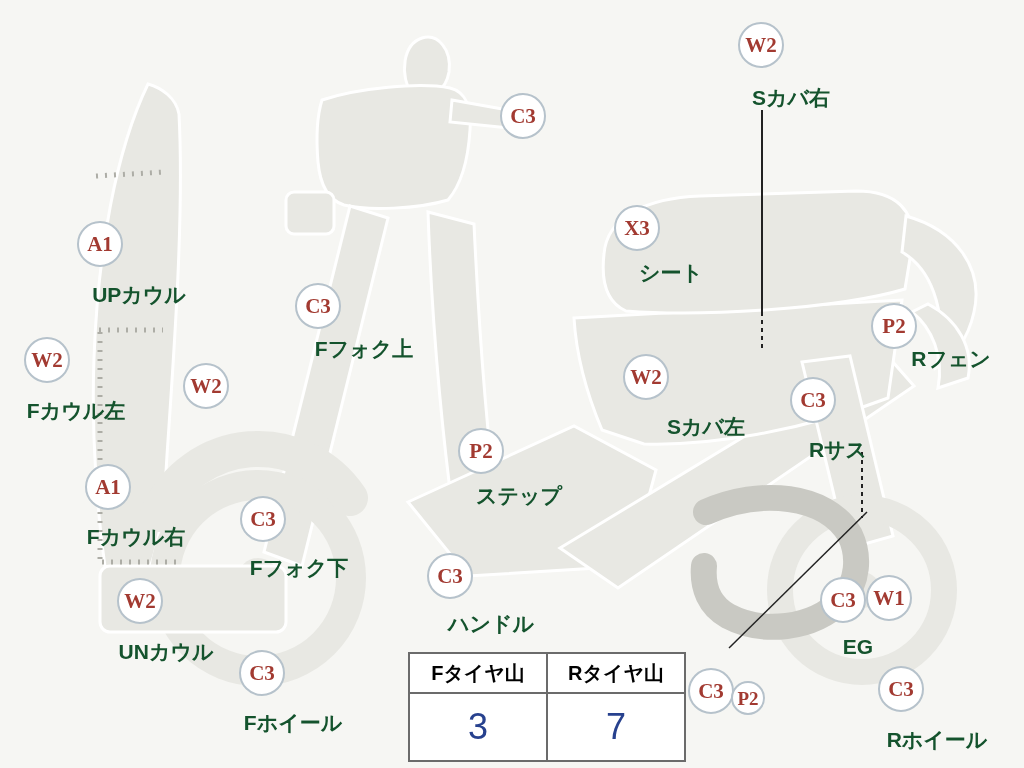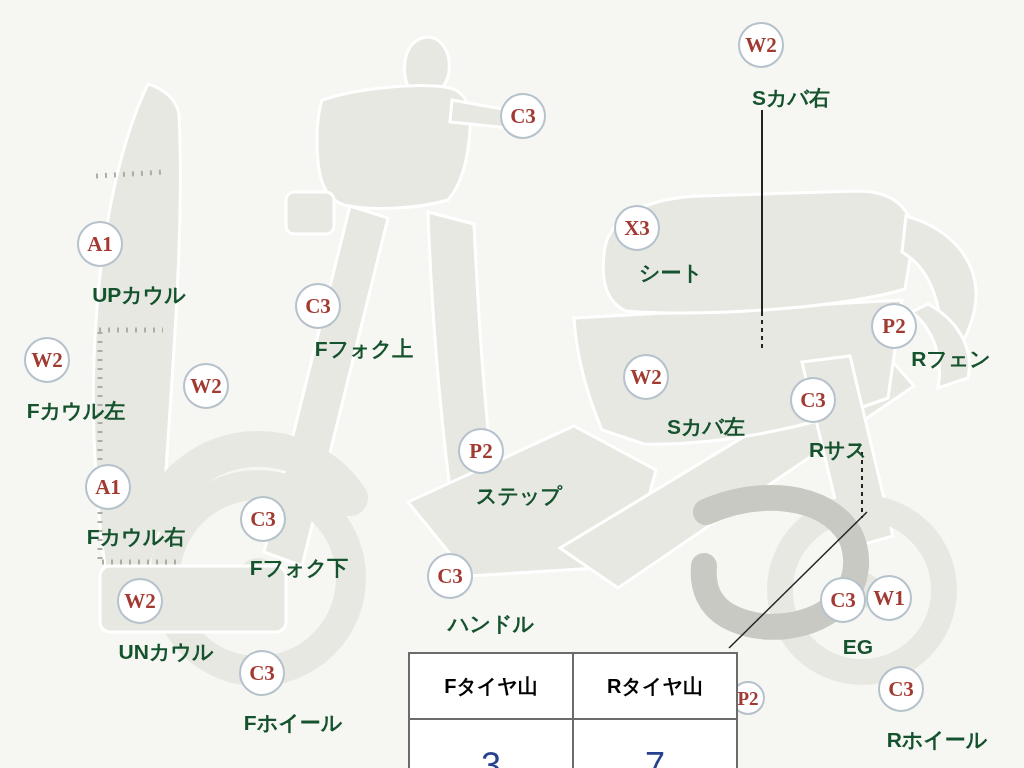--- a/index.html
+++ b/index.html
@@ -19,21 +19,21 @@
   .plabel{
     position:absolute;text-align:center;font-weight:700;font-size:21px;
     color:#14532d;z-index:4;white-space:nowrap;
     font-family:"Liberation Sans",sans-serif;
   }
   .tire-table{
     position:absolute;left:408px;top:652px;border-collapse:collapse;
     background:#ffffff;z-index:5;
   }
   .tire-table th,.tire-table td{
-    border:2px solid #6b6b6b;width:136px;text-align:center;padding:13px;
+    border:2px solid #6b6b6b;width:136px;text-align:center;padding:0;
   }
   .tire-table th{height:38px;font-size:20px;font-weight:700;color:#000;}
   .tire-table td{height:66px;font-size:36px;color:#27418e;font-weight:400;}
 </style>
 </head>
 <body>
 
 <div class="stage">
 
   <svg width="1024" height="768" viewBox="0 0 1024 768">

